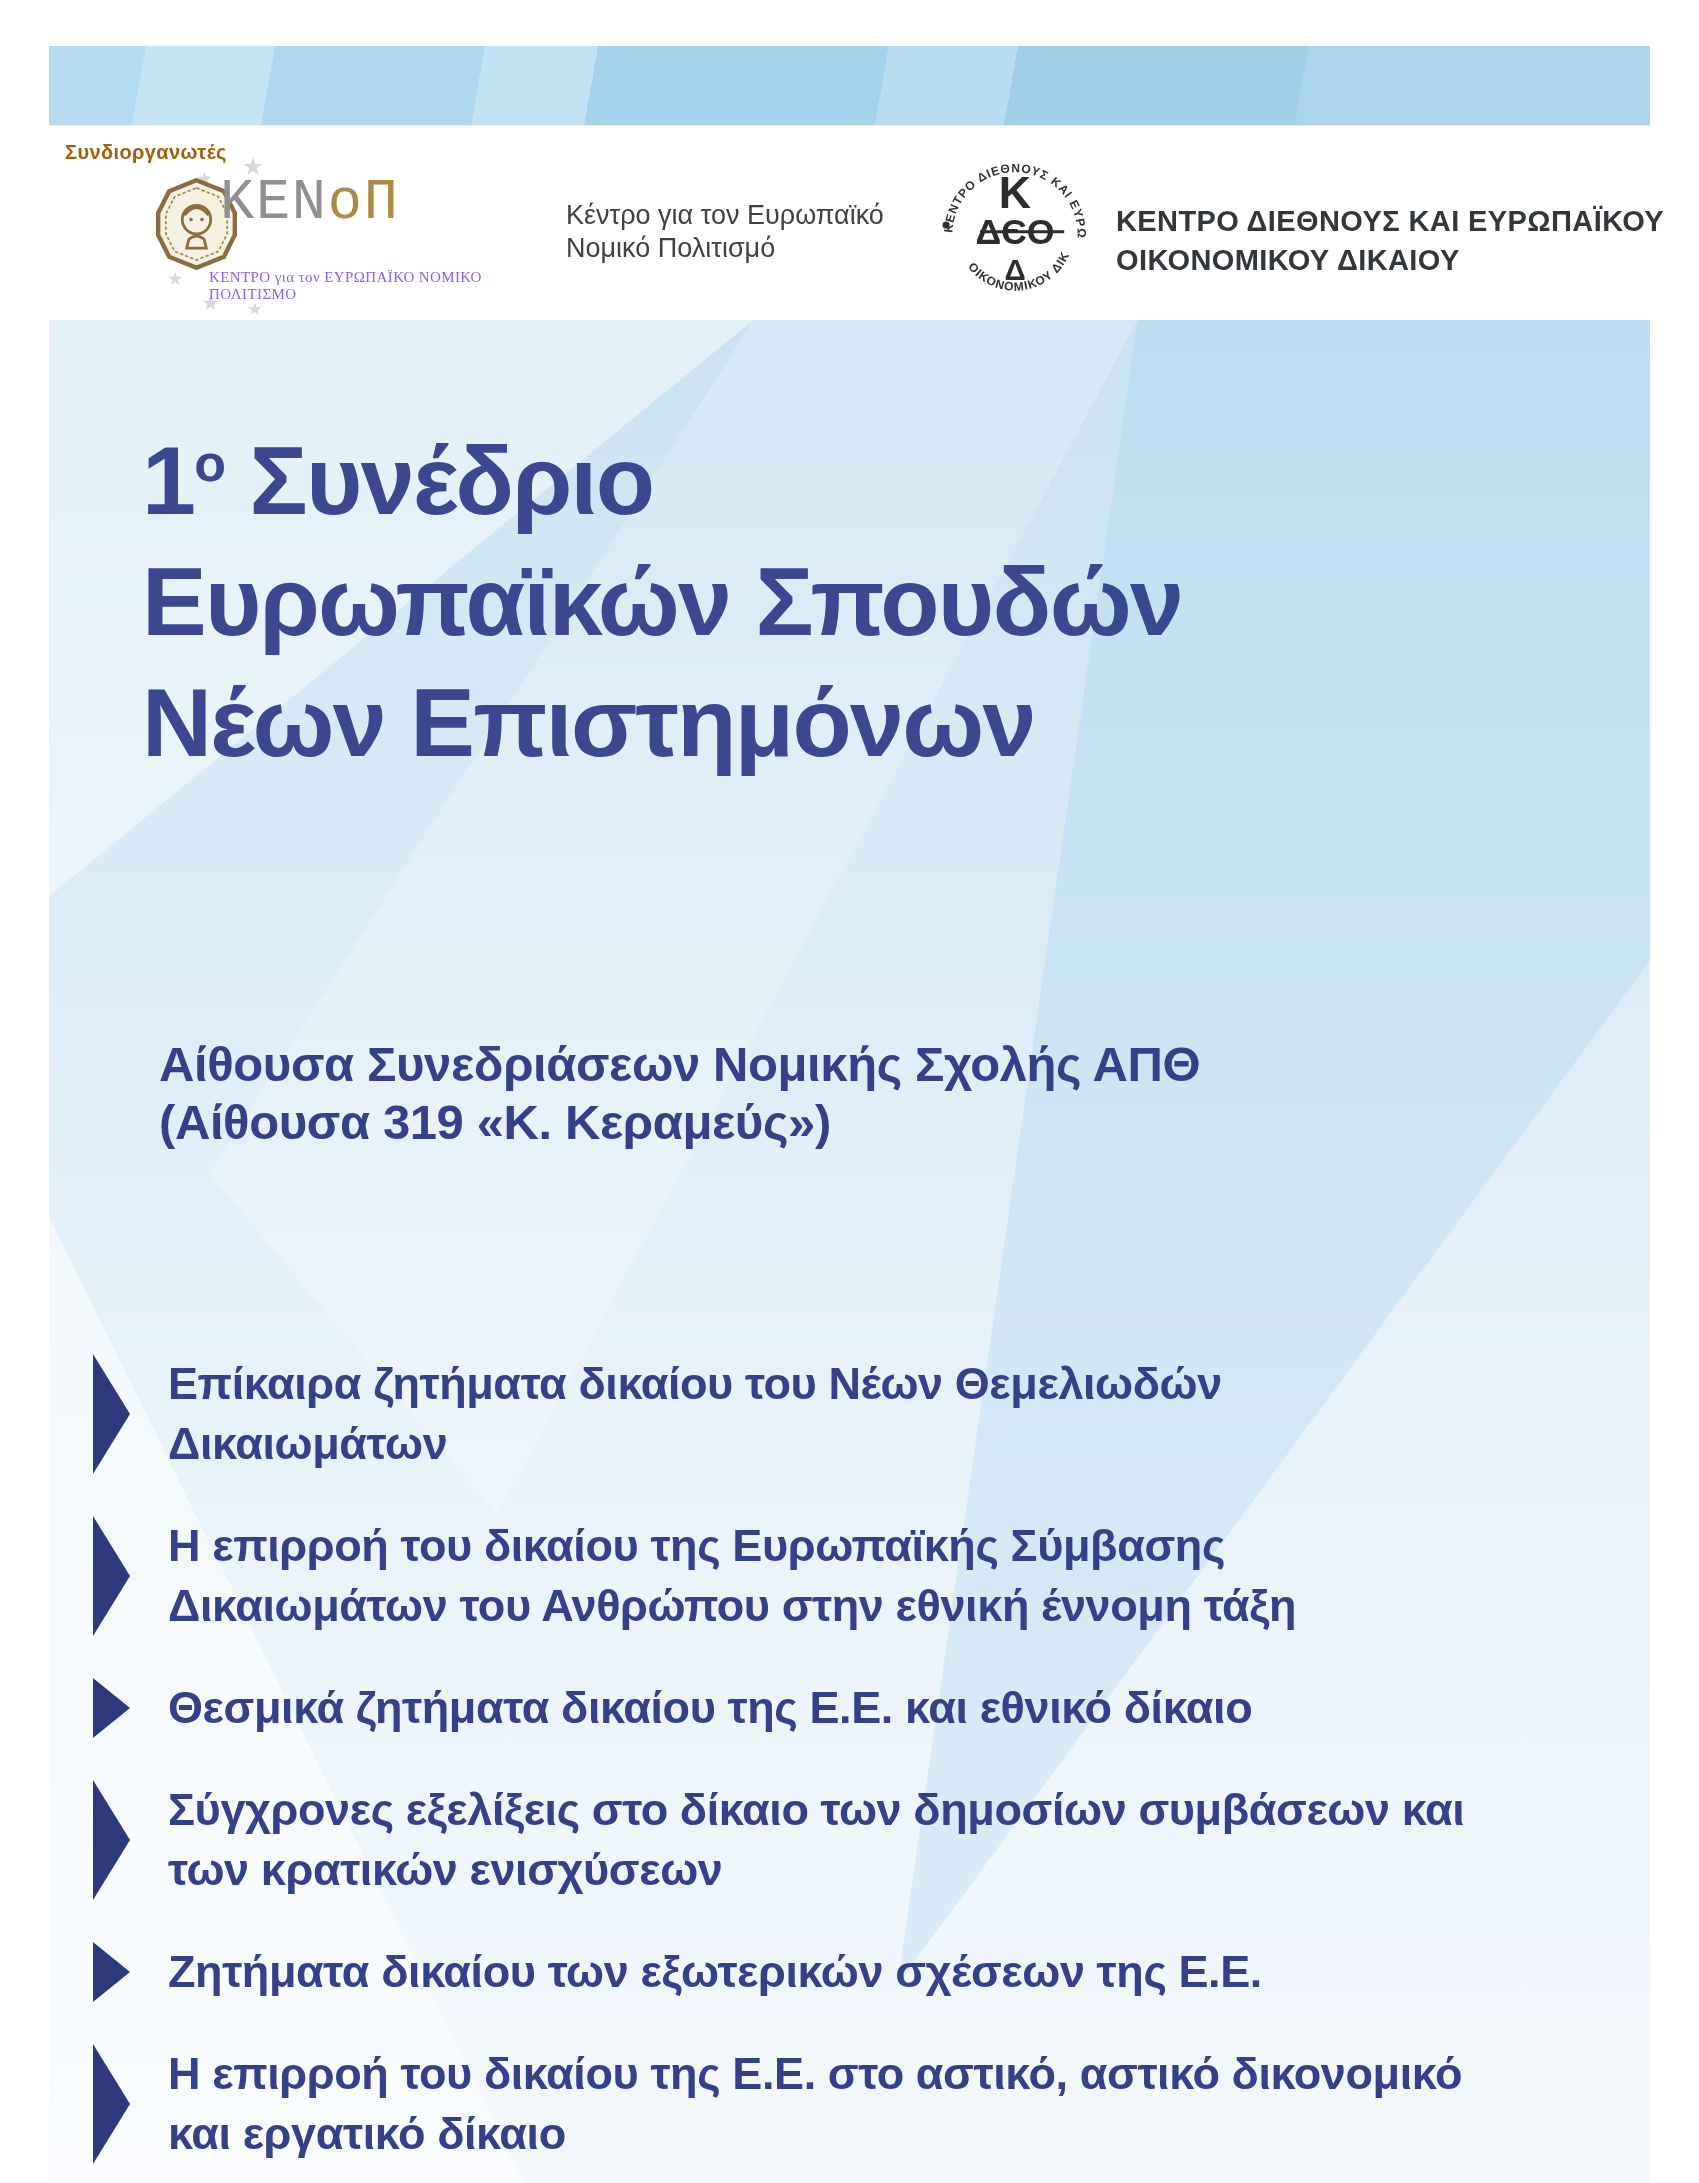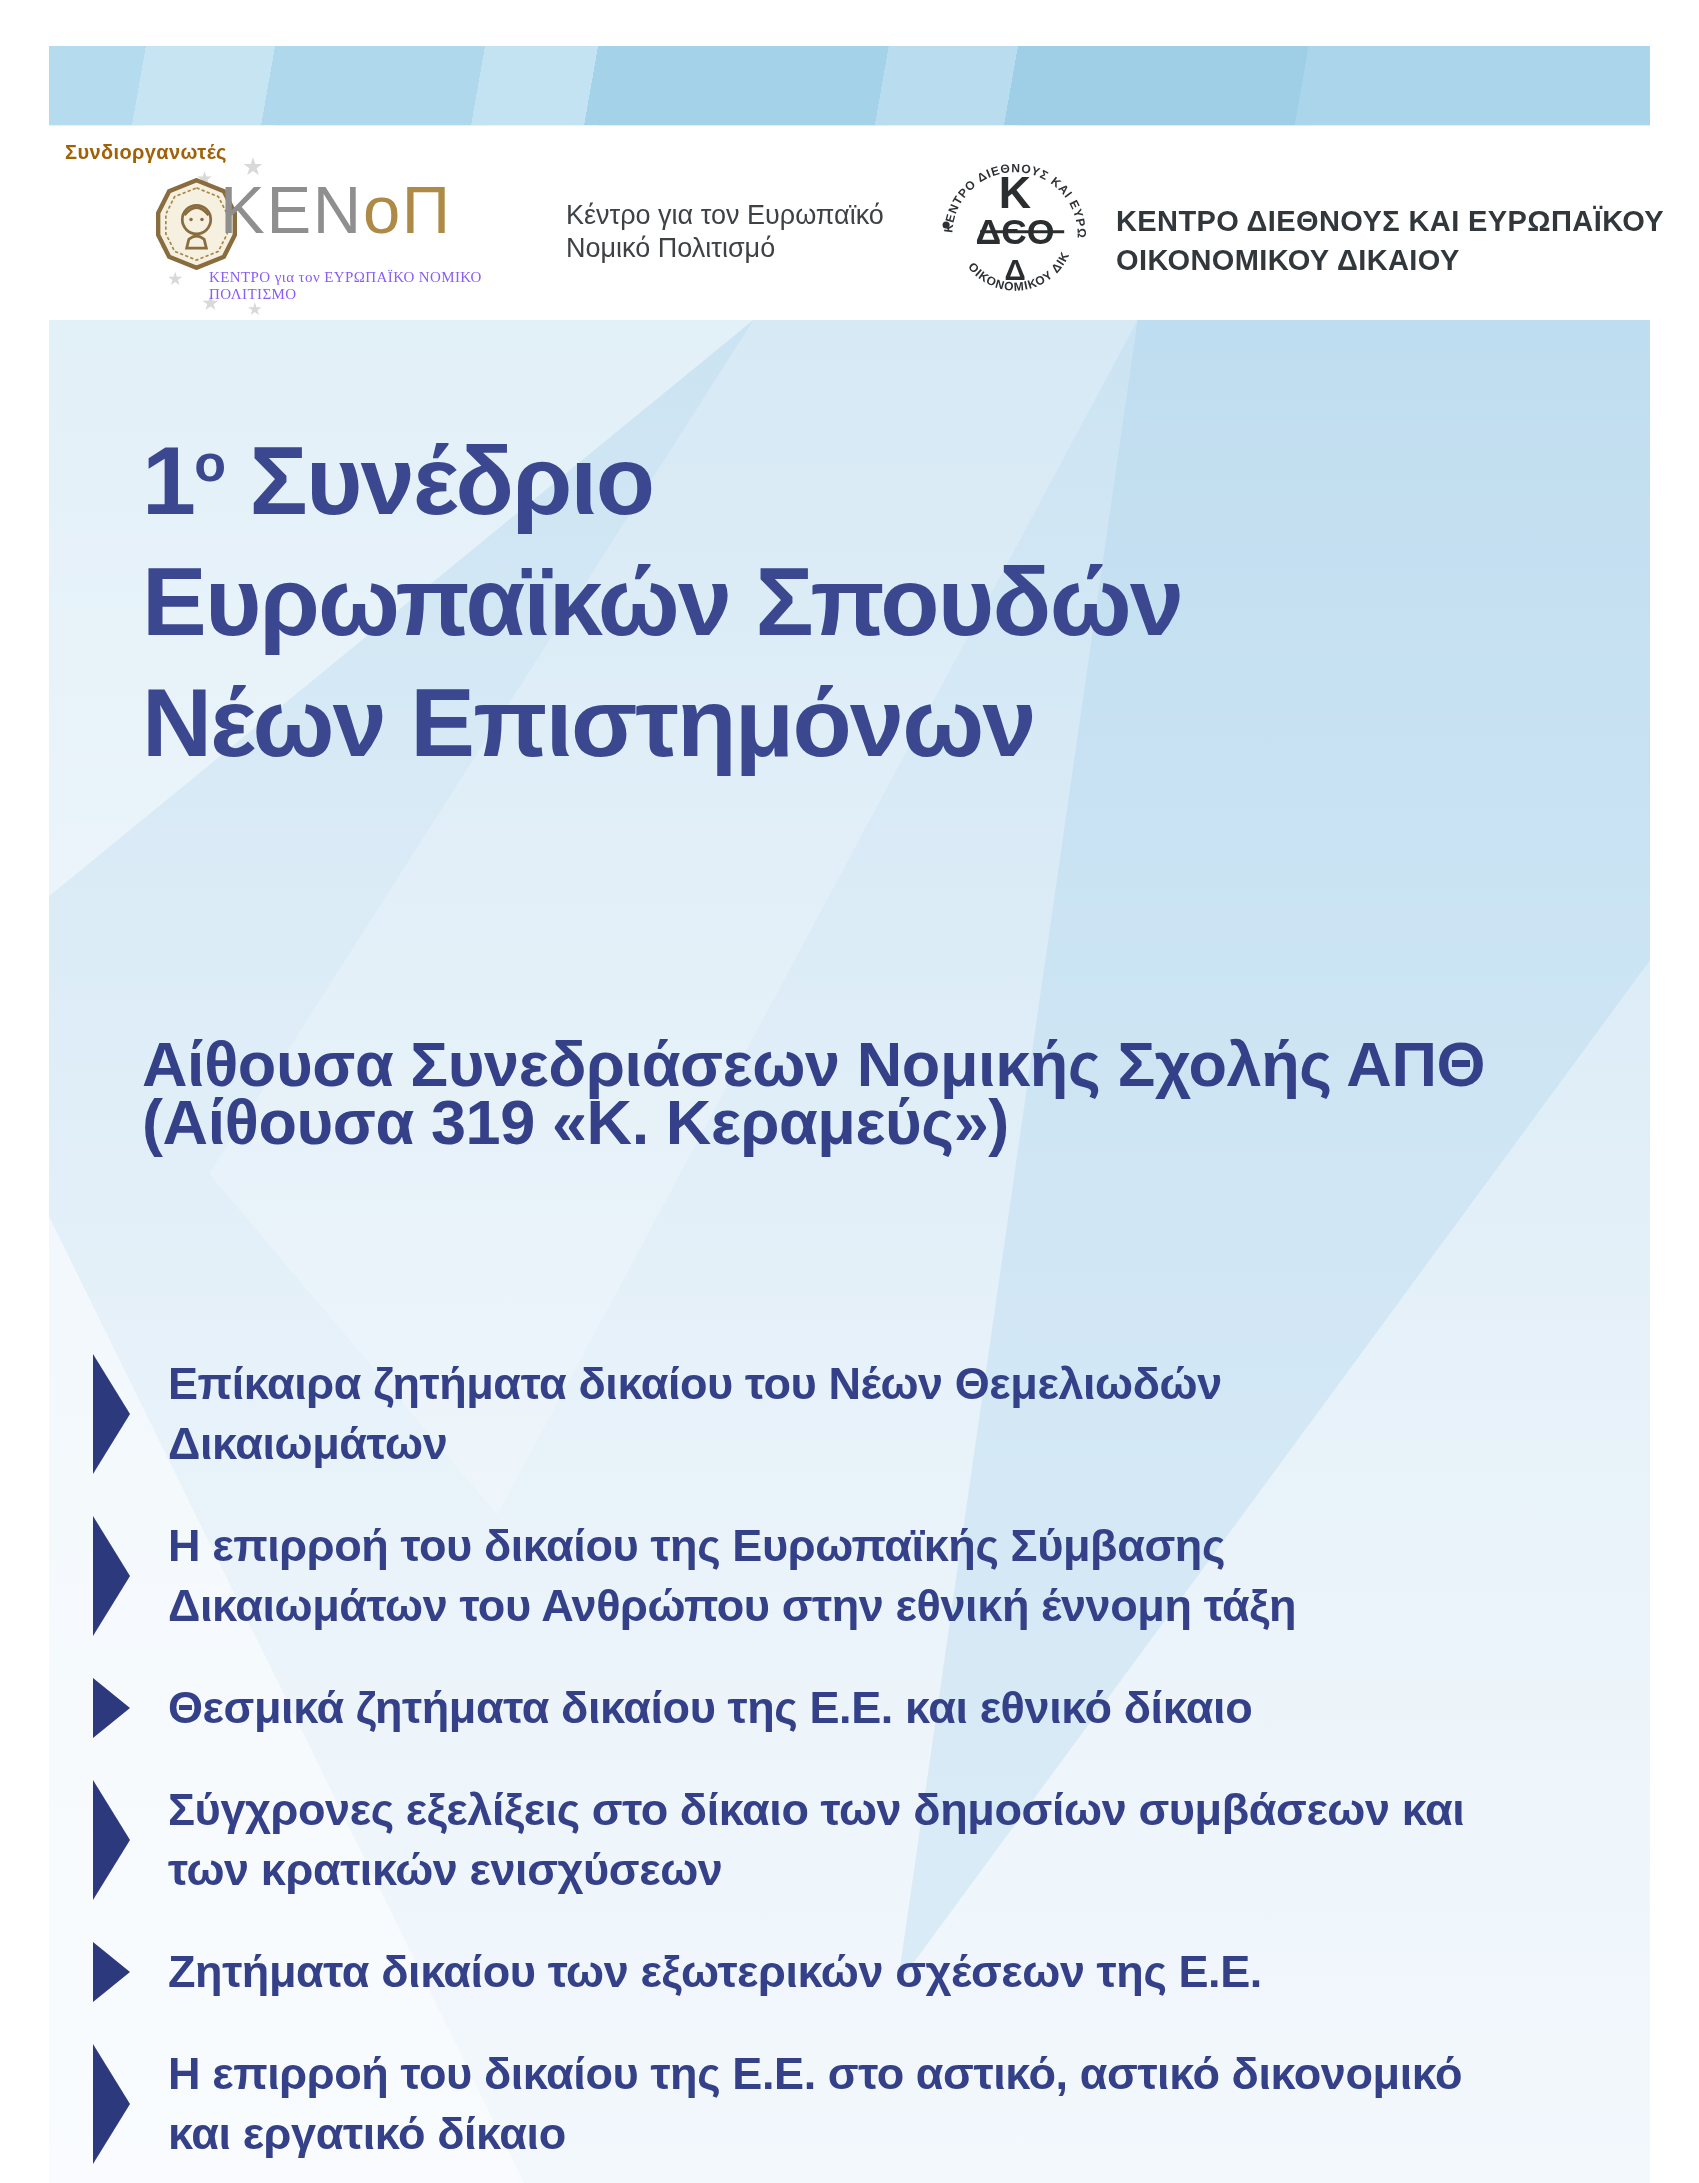--- a/index.html
+++ b/index.html
@@ -10,22 +10,22 @@
   .topbar{position:absolute;left:49px;top:46px;width:1601px;height:79px;
     background:linear-gradient(100deg,#b5dbee 0 6%,#c7e4f3 6% 14%,#b0d8ec 14% 27%,
       #c3e2f2 27% 34%,#a4d2e9 34% 52%,#b9dcee 52% 60%,#9fcfe7 60% 78%,#abd5ea 78% 100%);
     border-bottom:1.7px solid rgba(255,255,255,.65);}
 
   
   .coorg-label{position:absolute;left:65px;top:141px;font-size:20px;font-weight:600;
     color:#a16207;letter-spacing:0.4px;text-align:right;}
   .kenop{position:absolute;left:144px;top:155px;width:393px;height:157px;}
   .kenop .star{position:absolute;color:#d9d9d9;}
-  .kenop-word{position:absolute;left:76px;top:17px;font-family:Liberation Sans, sans-serif;
-    font-size:67px;line-height:75px;letter-spacing:1.7px;}
+  .kenop-word{position:absolute;left:76px;top:11px;font-family:Liberation Mono, monospace;
+    font-size:57px;line-height:75px;letter-spacing:1.7px;}
   .kenop-word .g{color:#8f8f8f;} .kenop-word .b{color:#ad8a45;}
   .kenop-caption{position:absolute;left:65px;top:114px;width:314px;
     font-family:"Liberation Serif",serif;font-size:15px;color:#8b5cf6;letter-spacing:0.4px;}
   .kenop-seal{position:absolute;left:12.2px;top:23px;}
   .org-name-center{position:absolute;left:526px;top:199px;font-size:27px;line-height:33px;
     color:#3f4245;font-weight:500;margin-left:40px;}
   .kdeod-logo{position:absolute;left:930px;top:140px;}
   .org-name-right{position:absolute;left:1116px;top:202px;font-size:29px;line-height:39px;
     color:#32373c;font-weight:600;letter-spacing:0.4px;}
 
@@ -43,21 +43,21 @@
     font-size:97px;line-height:121px;letter-spacing:-1.7px;}
   .title sup{font-size:52px;vertical-align:super;line-height:0;}
 
   .dates{position:absolute;left:93px;top:529px;color:#344189;}
   .dates .l1{font-size:66px;line-height:83px;font-weight:700;}
   .dates .l2{font-size:66px;line-height:83px;font-weight:700;margin-top:5.2px;}
   .dates .num{font-size:82px;font-weight:800;letter-spacing:-1.7px;}
   .dates .small{font-size:52px;font-weight:400;}
   .dates .yr{font-weight:400;}
 
-  .venue{position:absolute;left:93px;top:715px;color:#344189;font-size:63px;
+  .venue{position:absolute;left:110px;top:715px;color:#344189;font-size:49px;
     line-height:58px;font-weight:600;letter-spacing:-0.4px;}
 
   .topics{position:absolute;left:44px;top:1034px;width:1502px;}
   .topic{display:flex;align-items:stretch;margin-bottom:42px;}
   .topic .marker{flex:0 0 37px;background:#2c3a7d;clip-path:polygon(0 0,100% 50%,0 100%);
     margin-right:38px;min-height:52px;}
   .topic .topic-text{color:#344189;font-size:45px;line-height:60px;font-weight:700;
     max-width:1336px;letter-spacing:-0.4px;}
 </style>
 </head>

